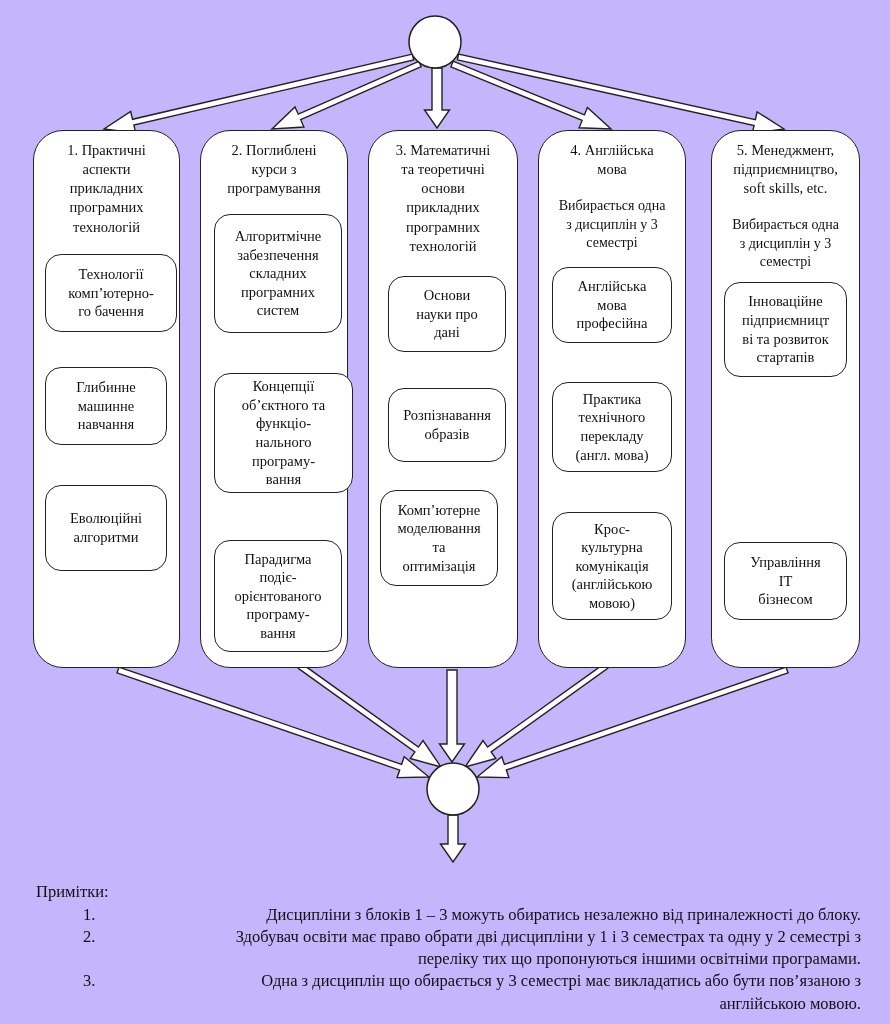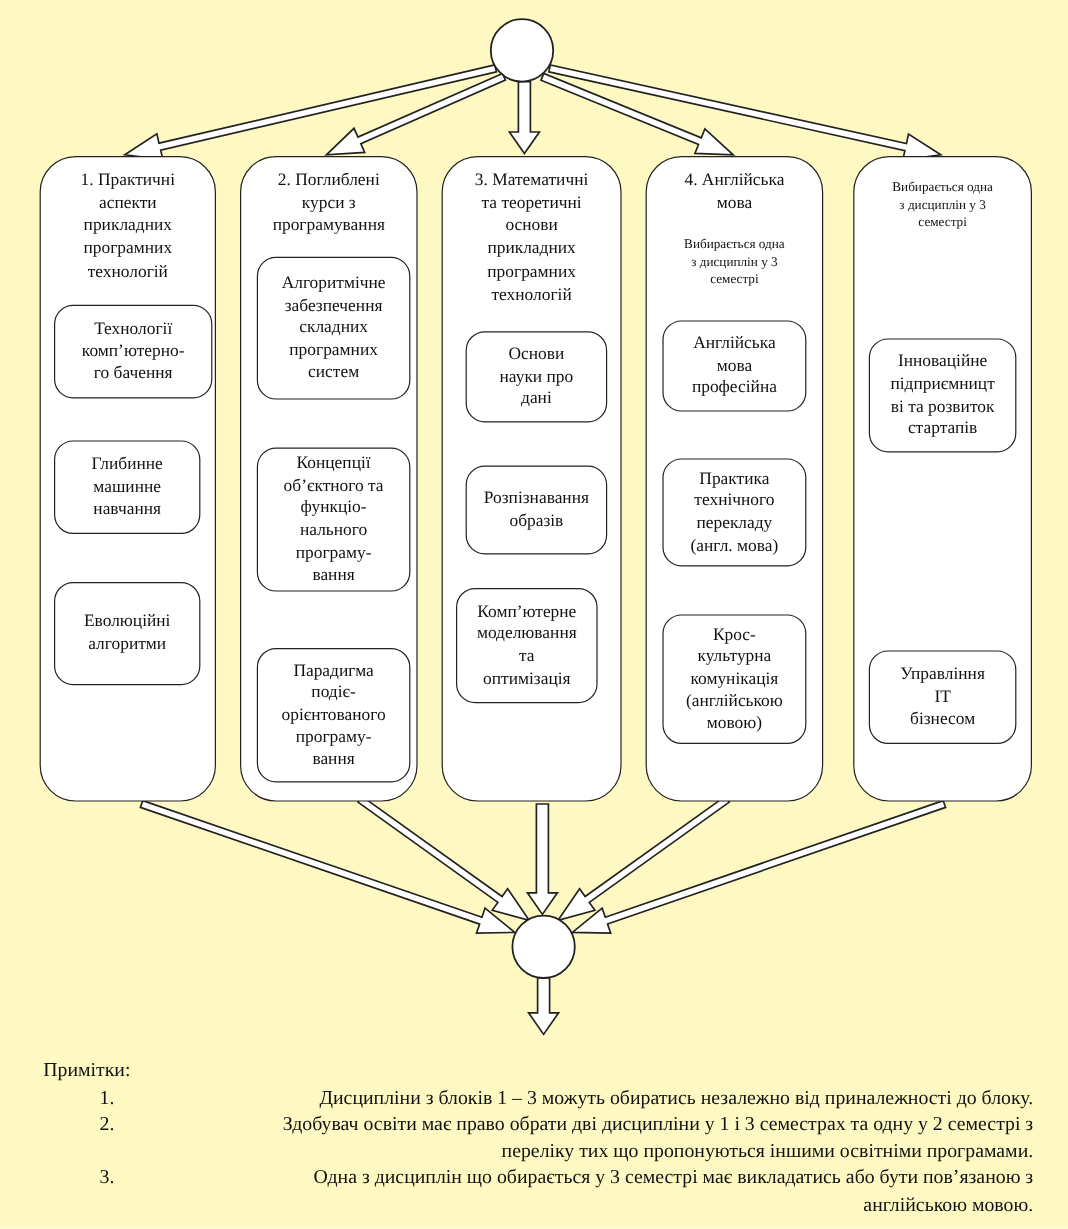--- a/index.html
+++ b/index.html
@@ -1,31 +1,31 @@
 <!DOCTYPE html>
 <html><head>
 <meta charset="utf-8">
 <style>
   html,body{margin:0;padding:0;background:#fff;}
   .canvas{
-    position:relative;width:890px;height:1024px;background:#fef9c3;overflow:hidden;
+    position:relative;width:890px;height:1024px;background:#c4b5fd;overflow:hidden;
     font-family:"Liberation Serif",serif;color:#111;
   }
   svg.overlay{position:absolute;left:0;top:0;}
   .node{fill:#fff;stroke:#222;stroke-width:1.5;}
   .arrow{fill:#fff;stroke:#222;stroke-width:1.4;stroke-linejoin:miter;}
   .colblock{
     position:absolute;box-sizing:border-box;background:#fff;
     border:1.5px solid #222;border-radius:30px;text-align:center;
   }
   .coltitle{
     margin:10px 6px 0 6px;font-size:14.5px;line-height:1.32;white-space:pre-line;
   }
   .colsubtitle{
-    margin:18px 4px 0 4px;font-size:11px;line-height:1.32;white-space:pre-line;
+    margin:18px 4px 0 4px;font-size:14px;line-height:1.32;white-space:pre-line;
   }
   .course{
     position:absolute;box-sizing:border-box;background:#fff;
     border:1.5px solid #222;border-radius:16px;
     display:flex;align-items:center;justify-content:center;
     text-align:center;font-size:14.5px;line-height:1.28;white-space:pre-line;
     padding:18px;
   }
   .notes{position:absolute;left:36px;top:881px;width:830px;font-size:16.5px;line-height:1.34;}
   .notes-title{margin:0 0 1px 0;}
@@ -81,21 +81,21 @@
   <div class="colblock" style="left:200px;top:130px;width:148px;height:538px">
     <div class="coltitle">2. Поглиблені
 курси з
 програмування</div>
   </div>
   <div class="course" style="left:214px;top:214px;width:128px;height:119px">Алгоритмічне
 забезпечення
 складних
 програмних
 систем</div>
-  <div class="course" style="left:214px;top:373px;width:128px;height:120px">Концепції
+  <div class="course" style="left:214px;top:373px;width:139px;height:120px">Концепції
 об’єктного та
 функціо-
 нального
 програму-
 вання</div>
   <div class="course" style="left:214px;top:540px;width:128px;height:112px">Парадигма
 подіє-
 орієнтованого
 програму-
 вання</div>
@@ -131,20 +131,23 @@
 технічного
 перекладу
 (англ. мова)</div>
   <div class="course" style="left:552px;top:512px;width:120px;height:108px">Крос-
 культурна
 комунікація
 (англійською
 мовою)</div>
 
   <div class="colblock" style="left:711px;top:130px;width:149px;height:538px">
+    <div class="coltitle">5. Менеджмент,
+підприємництво,
+soft skills, etc.</div>
     <div class="colsubtitle">Вибирається одна
 з дисциплін у 3
 семестрі</div>
   </div>
   <div class="course" style="left:724px;top:282px;width:123px;height:95px">Інноваційне
 підприємницт
 ві та розвиток
 стартапів</div>
   <div class="course" style="left:724px;top:542px;width:123px;height:78px">Управління ІТ
 бізнесом</div>

